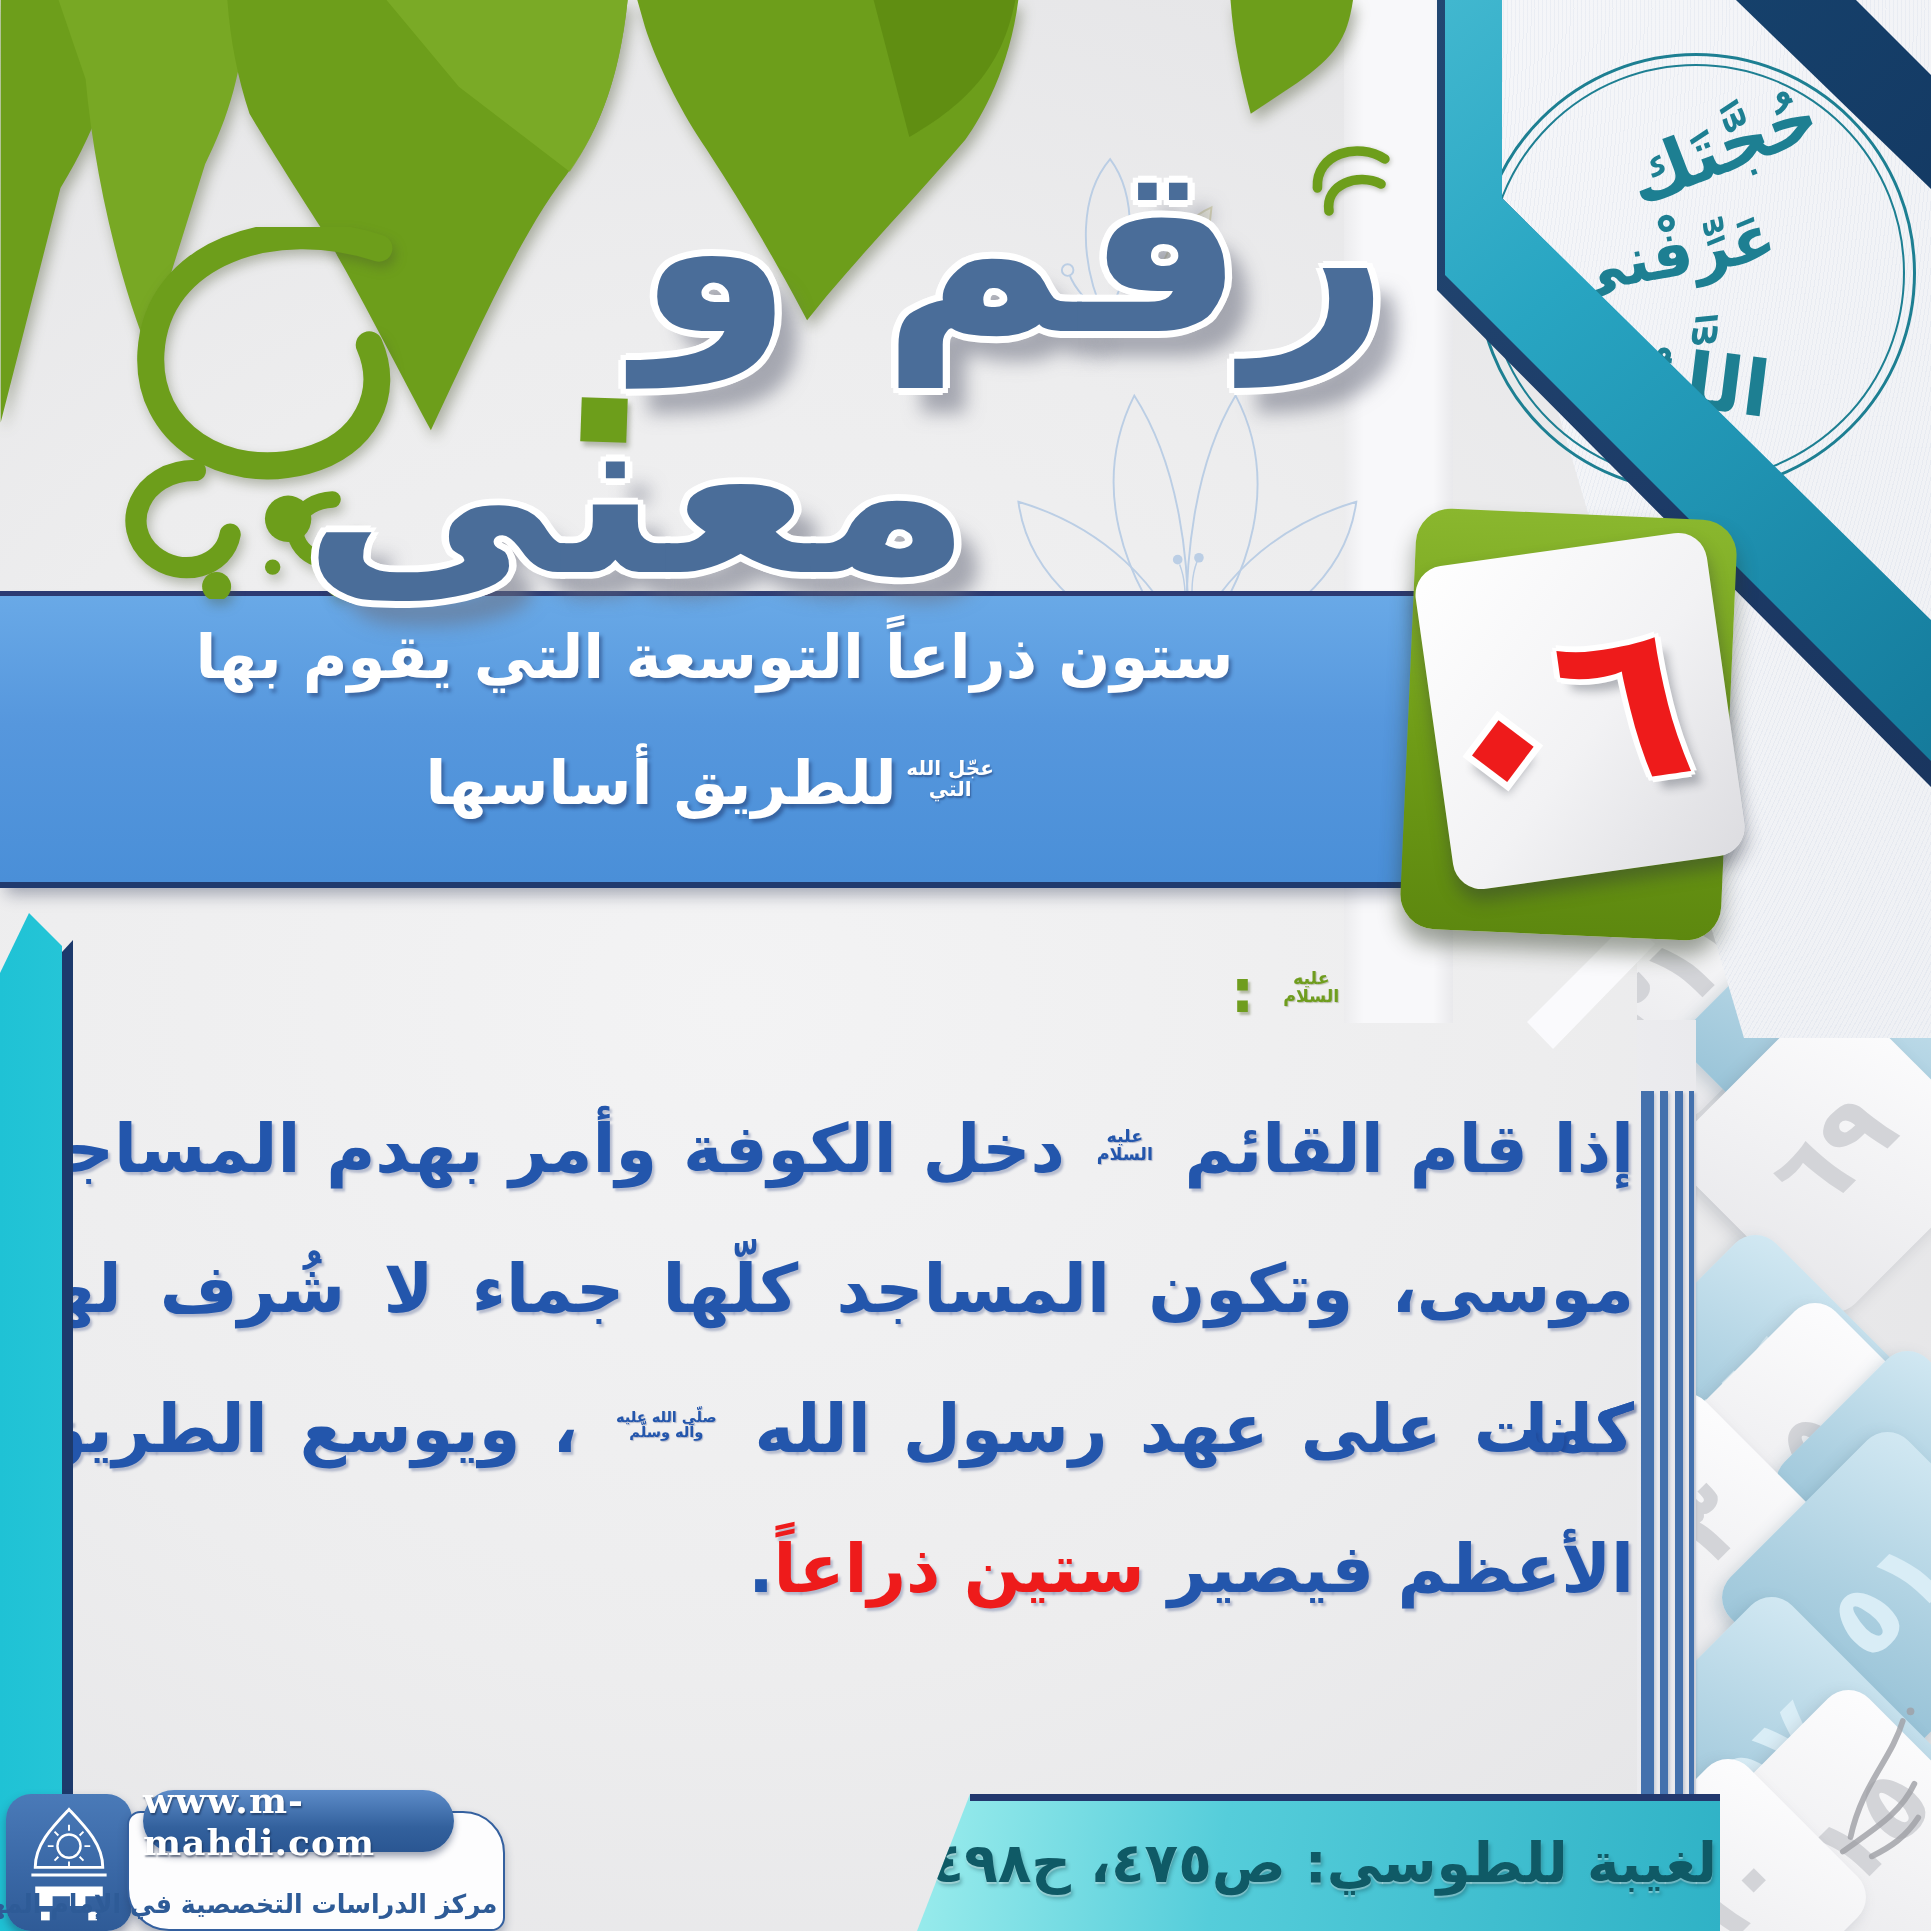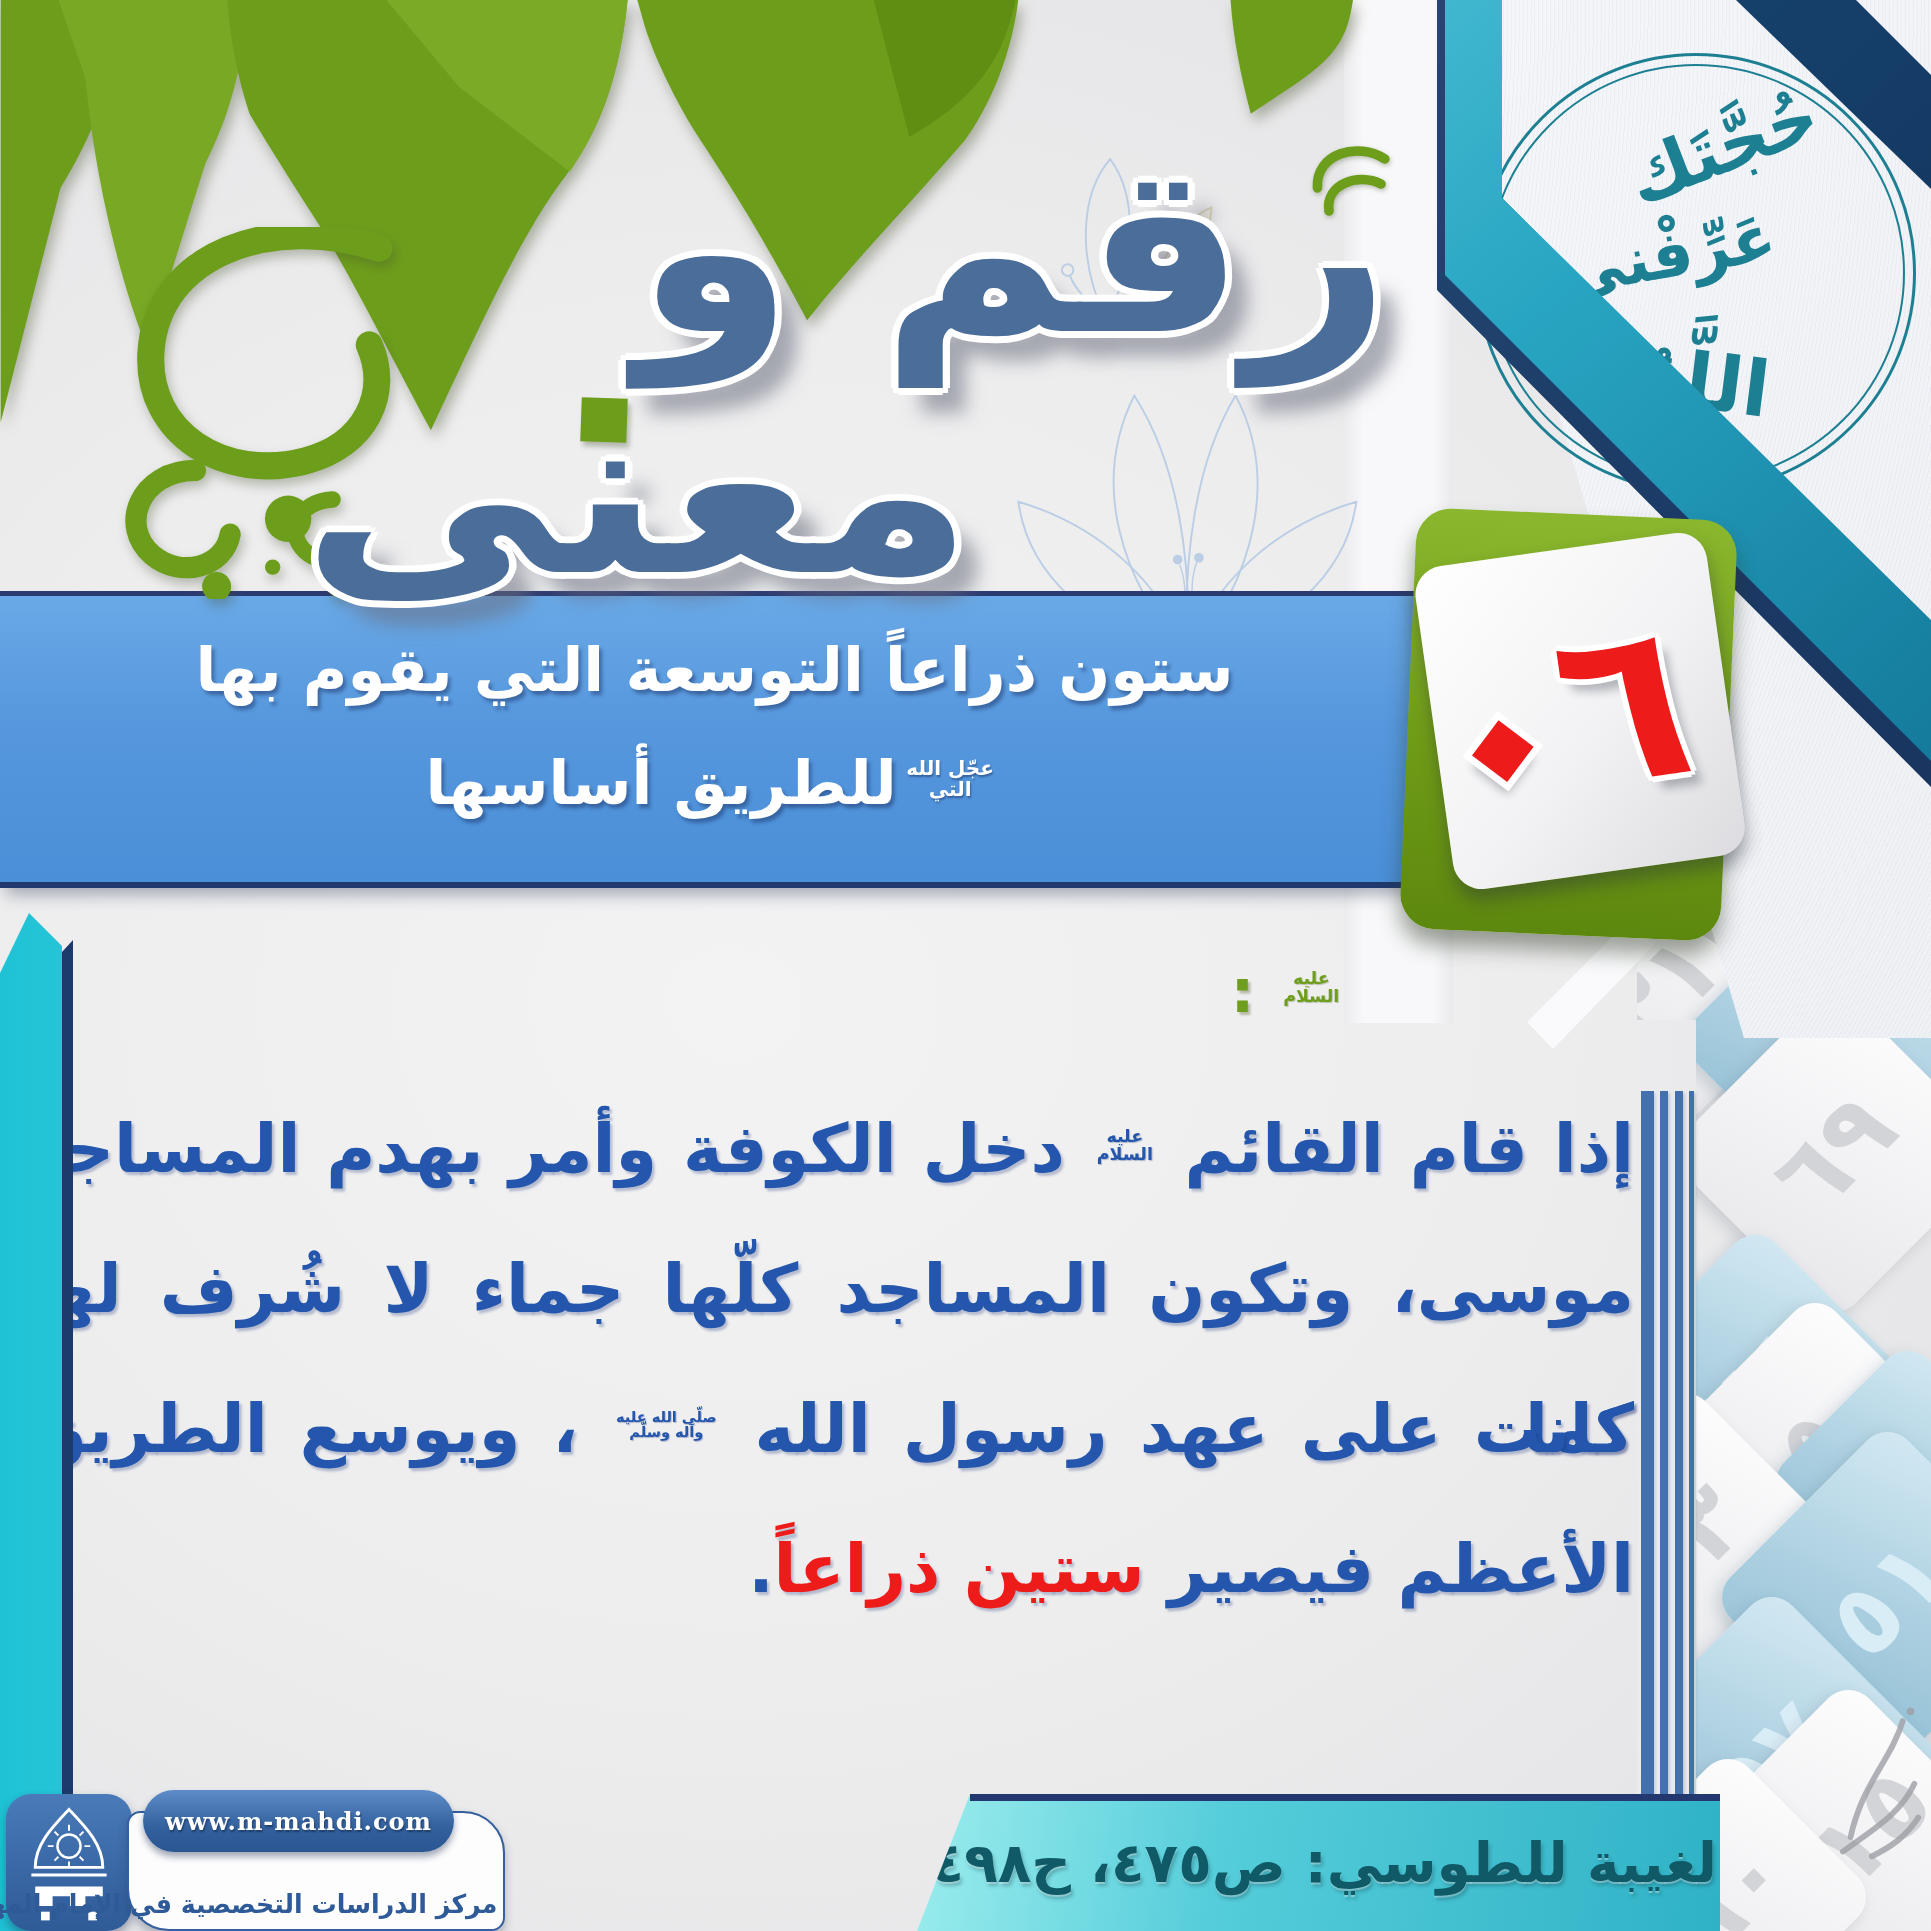--- a/index.html
+++ b/index.html
@@ -81,21 +81,21 @@
   .title2 { right:958px; top:359px; font-size:230px; transform:scaleX(1.12); transform-origin:right center; }
 
   
   .banner { left:0; top:591px; width:1429px; height:297px;
     background: linear-gradient(180deg,#69a9e7 0%,#5697dd 45%,#4a8fd8 100%);
     border-top:5.8px solid #2c3a72; border-bottom:6.8px solid #203a6e;
     box-shadow: 0 11.6px 15.4px -5.8px rgba(40,50,80,.4); }
   .banner-line { position:absolute; left:0; width:100%; text-align:center; direction:rtl;
     color:#fff; font-weight:bold; font-size:61px; white-space:nowrap;
     text-shadow: 2.9px 3.9px 3.9px rgba(25,45,95,.45); }
-  .banner-line.b1 { top:38px; }
+  .banner-line.b1 { top:25px; }
   .banner-line.b2 { top:151px; }
 
   .hon { display:inline-flex; flex-direction:column; align-items:center; justify-content:center;
     font-weight:bold; line-height:1.05; vertical-align:middle; transform:translateY(-7.7px); }
   .hon i { font-style:normal; display:block; }
   .banner .hon { font-size:20px; margin:0 9.7px; color:#fff; text-shadow:1px 1.9px 1.9px rgba(25,45,95,.5); }
 
   
   .card-green { left:1408px; top:514px; width:321px; height:421px; border-radius:35px;
     background: linear-gradient(180deg,#8ab72e 0%,#6f9c17 55%,#5d880f 100%);
@@ -141,21 +141,21 @@
     background: linear-gradient(180deg,#4a7ab8 0%,#3a68a6 55%,#2f5b97 100%);
     box-shadow: 0 5.8px 9.7px rgba(30,45,80,.4); }
   .scroll { left:127px; top:1811px; width:378px; height:120px; background:#fdfdfe;
     border:2.9px solid #34609f; border-radius:13.5px 42px 13.5px 42px;
     box-shadow: 0 5.8px 9.7px rgba(30,45,80,.3); }
   .org-text { position:absolute; left:0; bottom:9.7px; width:100%; text-align:center; direction:rtl;
     color:#2e5b97; font-weight:bold; font-size:26px; white-space:nowrap; transform:scaleX(.97); }
   .site-pill { left:143px; top:1790px; width:311px; height:62px; border-radius:31px;
     background: linear-gradient(180deg,#5d8cc9 0%,#33619d 60%,#2a5692 100%);
     box-shadow: 0 4.8px 7.7px rgba(20,35,70,.4); display:flex; align-items:center; justify-content:center; }
-  .site-pill span { font-family:"DejaVu Serif", serif; font-weight:bold; font-size:24px; color:#fff;
+  .site-pill span { font-family:"DejaVu Serif", serif; font-weight:bold; font-size:36px; color:#fff;
     letter-spacing:1px; text-shadow:1px 1.9px 1.9px rgba(10,25,55,.5); }
 
   
   .source-banner { left:917px; top:1794px; width:803px; height:137px;
     clip-path: polygon(53px 0,100% 0,100% 100%,0 100%);
     background: linear-gradient(100deg,#9ceded 0%,#55cdda 38%,#2fb2c6 100%); }
   .source-banner::before { content:""; position:absolute; left:53px; right:0; top:0; height:6.8px; background:#22386e; }
   .source-text { position:absolute; left:39px; top:0; right:9.7px; height:100%; display:flex;
     align-items:center; justify-content:center; direction:rtl;
     color:#0f5a66; font-weight:bold; font-size:55px; white-space:nowrap;

